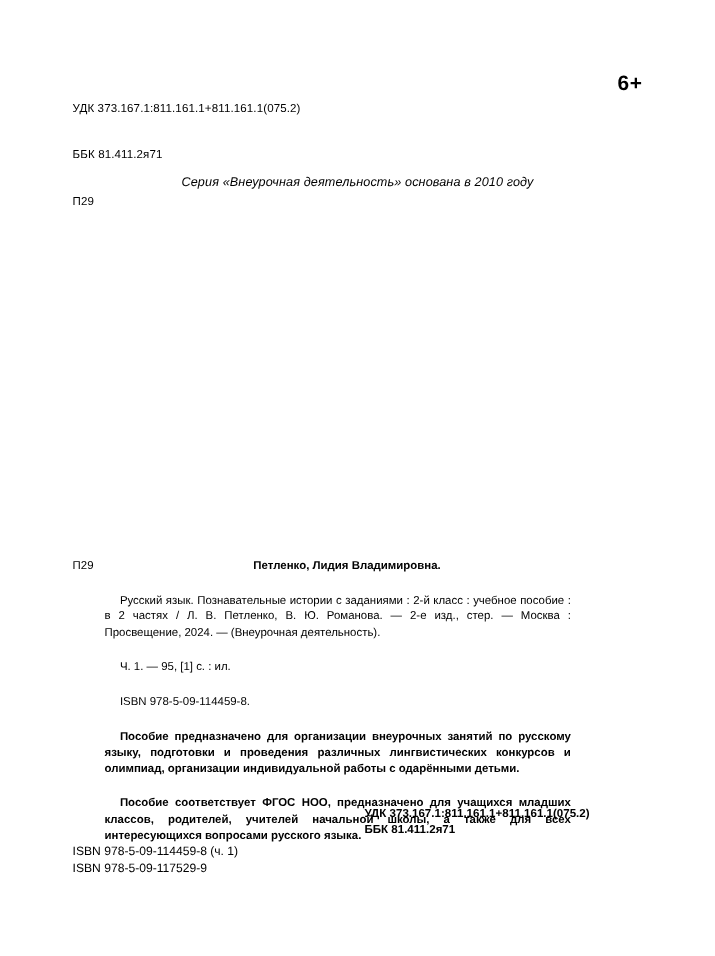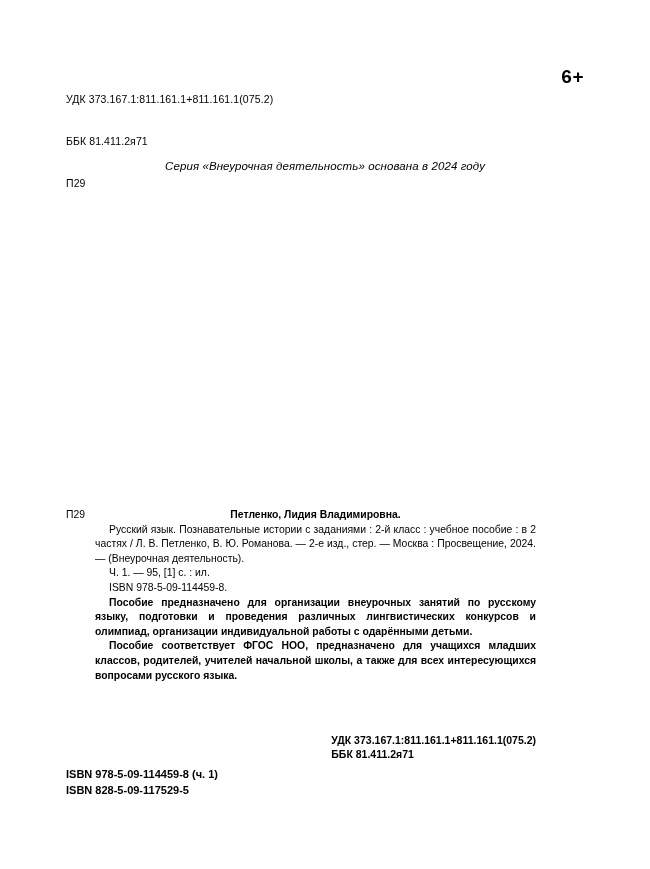--- a/index.html
+++ b/index.html
@@ -85,21 +85,21 @@
     margin-left: 29px;
     text-indent: 14px;
     text-align: justify;
   }
   .record .isbn-line {
     margin-left: 29px;
     text-indent: 14px;
     text-align: left;
   }
   .record p {
-    margin: 0;
+    margin: 17px;
   }
   .record .para {
     margin-left: 29px;
     text-indent: 14px;
     text-align: justify;
     font-weight: bold;
   }
 
   
   .codes-bottom {
@@ -113,21 +113,21 @@
     white-space: nowrap;
   }
 
   
   .isbn-block {
     position: absolute;
     left: 66px;
     top: 766px;
     font-size: 11px;
     line-height: 16px;
-    font-weight: bold;
+    font-weight: normal;
     white-space: nowrap;
   }
 
   
   .copyright-block {
     position: absolute;
     left: 408px;
     top: 766px;
     font-size: 9.6px;
     line-height: 13.2px;
@@ -151,38 +151,38 @@
 <div class="page">
 
   <div class="udk-block">
     <div>УДК 373.167.1:811.161.1+811.161.1(075.2)</div>
     <div>ББК 81.411.2я71</div>
     <div>П29</div>
   </div>
 
   <div class="age-mark">6+</div>
 
-  <div class="series-line">Серия «Внеурочная деятельность» основана в 2024 году</div>
+  <div class="series-line">Серия «Внеурочная деятельность» основана в 2010 году</div>
 
   <div class="record">
     <div class="code-row">
       <span class="code">П29</span>
       <span class="author">Петленко, Лидия Владимировна.</span>
     </div>
     <p class="desc">Русский язык. Познавательные истории с заданиями : 2-й класс : учебное пособие : в 2 частях / Л. В. Петленко, В. Ю. Романова. — 2-е изд., стер. — Москва : Просвещение, 2024. — (Внеурочная деятельность).</p>
     <p class="isbn-line">Ч. 1. — 95, [1] с. : ил.</p>
     <p class="isbn-line">ISBN 978-5-09-114459-8.</p>
     <p class="para">Пособие предназначено для организации внеурочных занятий по русскому языку, подготовки и проведения различных лингвистических конкурсов и олимпиад, организации индивидуальной работы с одарёнными детьми.</p>
     <p class="para">Пособие соответствует ФГОС НОО, предназначено для учащихся младших классов, родителей, учителей начальной школы, а также для всех интересующихся вопросами русского языка.</p>
   </div>
 
   <div class="codes-bottom">
     <div>УДК 373.167.1:811.161.1+811.161.1(075.2)</div>
     <div>ББК 81.411.2я71</div>
   </div>
 
   <div class="isbn-block">
     <div>ISBN 978-5-09-114459-8 (ч. 1)</div>
-    <div>ISBN 828-5-09-117529-5</div>
+    <div>ISBN 978-5-09-117529-9</div>
   </div>
 
 
 </div>
 
 </body></html>

